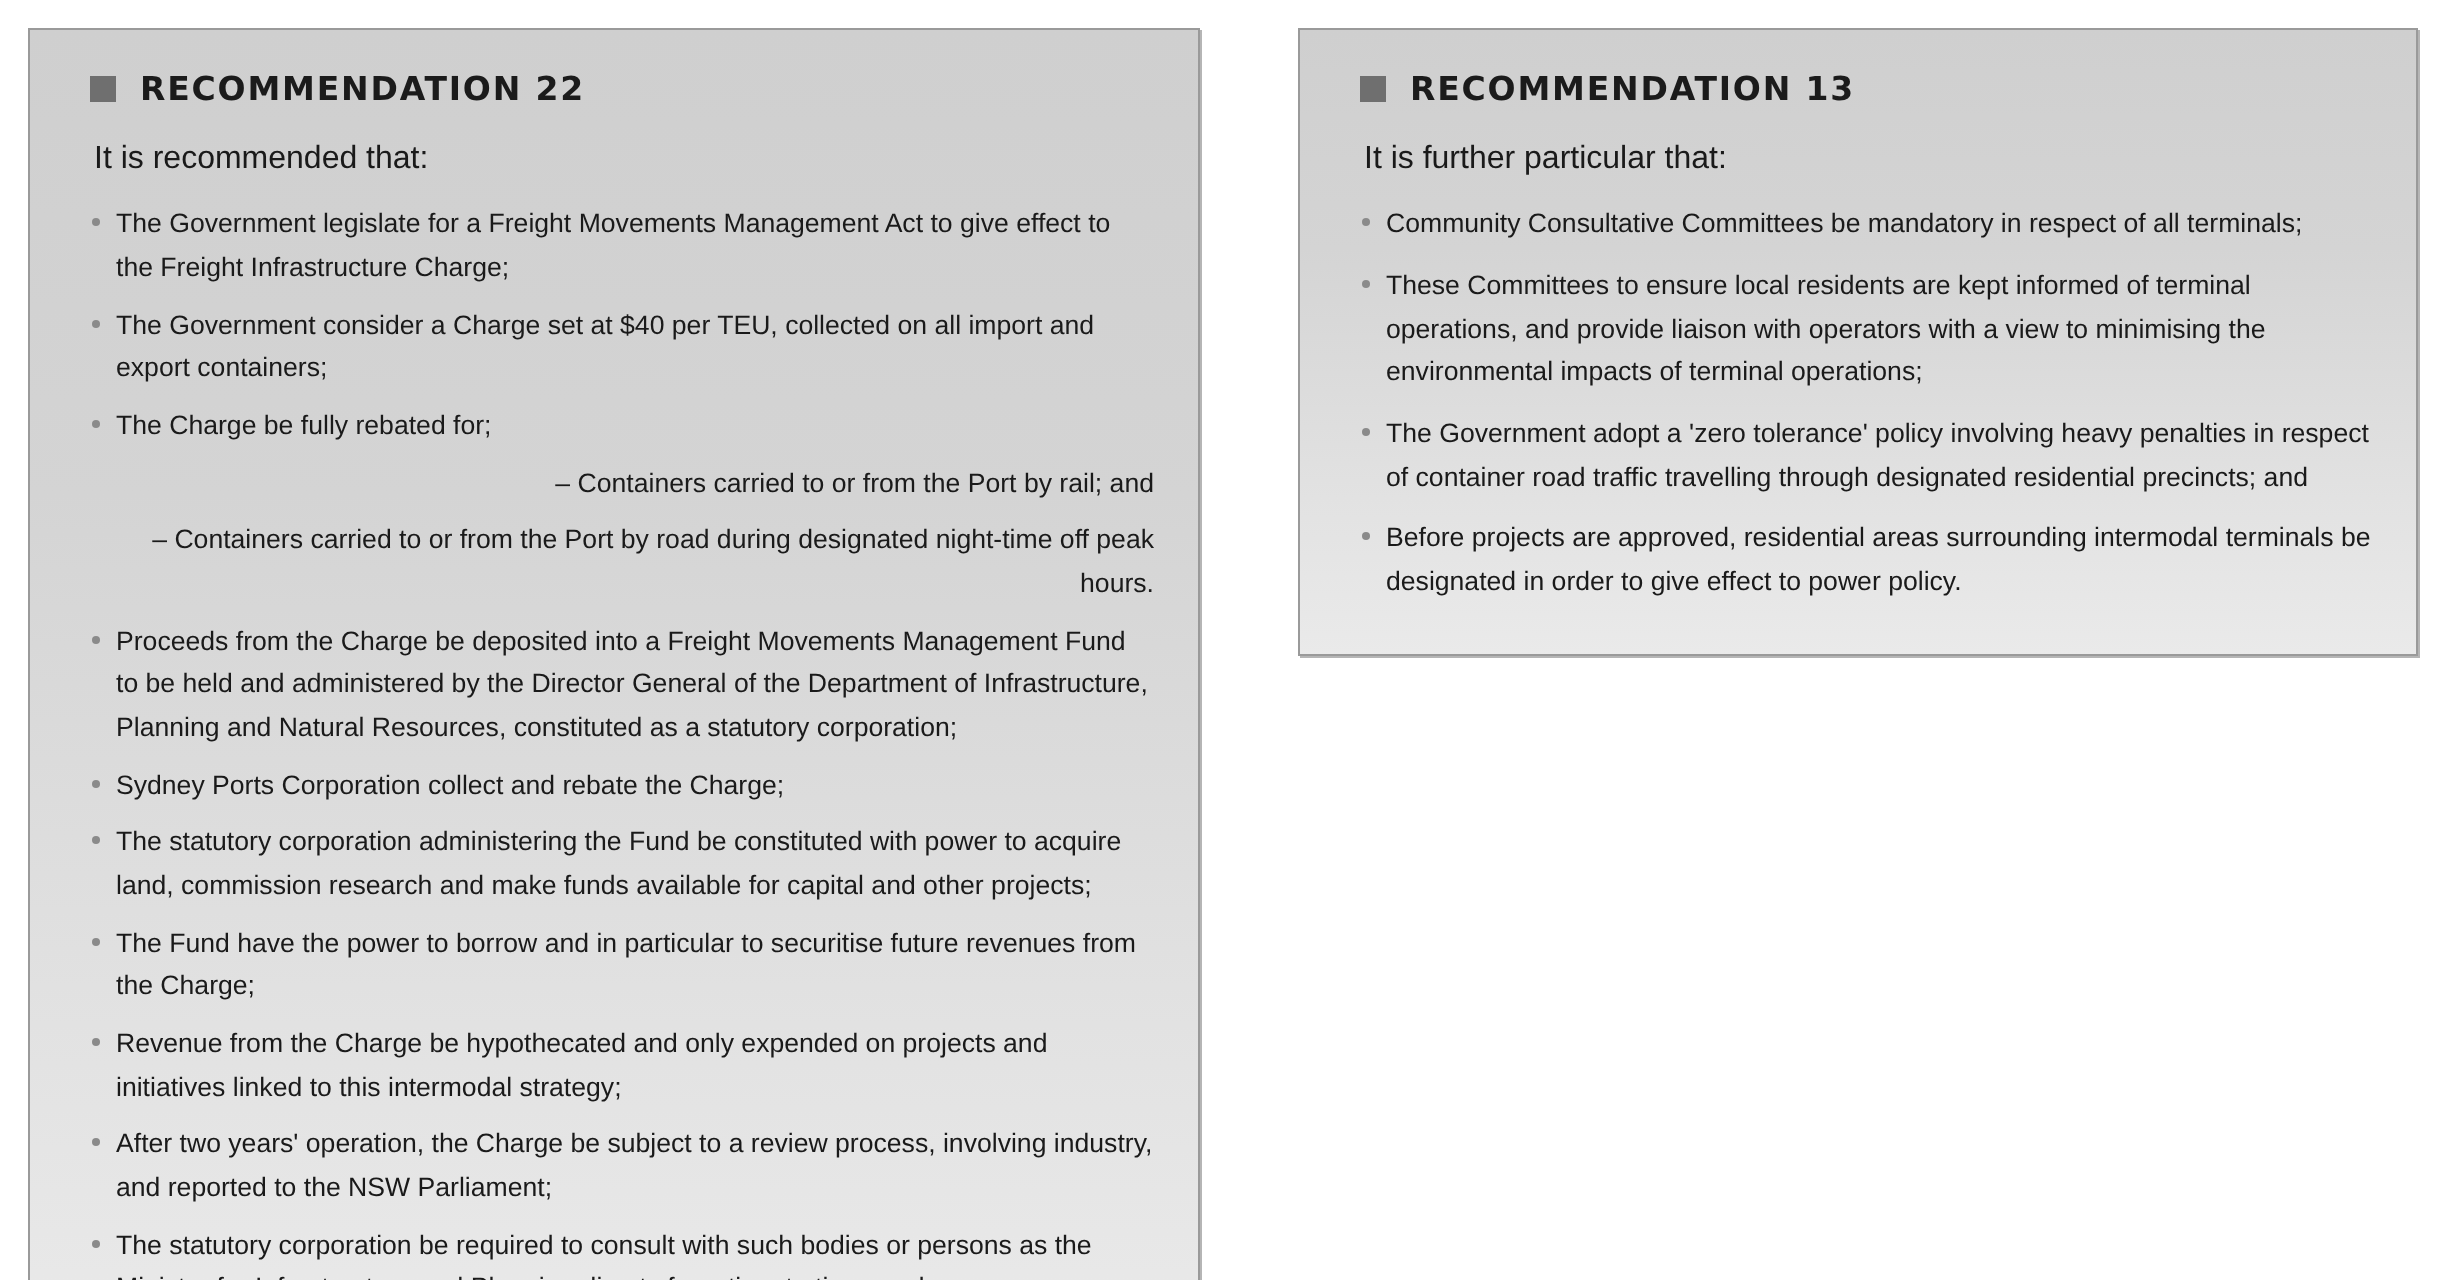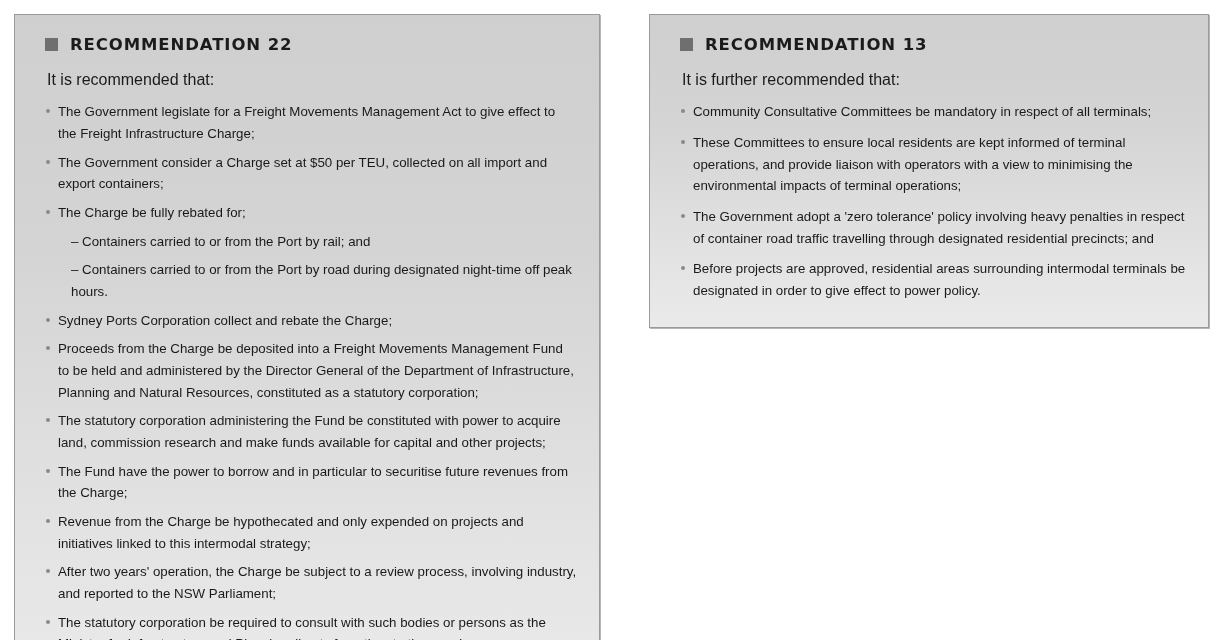--- a/index.html
+++ b/index.html
@@ -84,58 +84,59 @@
     position: absolute;
     left: 1px;
     top: 8px;
     width: 4px;
     height: 4px;
     border-radius: 50%;
     background: #8a8a8a;
   }
   ul.rec-list > li.sub {
     padding-left: 26px;
+    text-align: right;
   }
   ul.rec-list > li.sub::before { content: none; }
   .panel-right ul.rec-list > li { margin-bottom: 9px; }
 </style>
 </head>
 <body>
 
 <div class="page">
 
   <div class="panel panel-left">
     <div class="panel-title">
       <span class="sq-icon"></span>
       <span class="title-text">RECOMMENDATION 22</span>
     </div>
     <p class="intro">It is recommended that:</p>
     <ul class="rec-list">
       <li class="bulleted">The Government legislate for a Freight Movements Management Act to give effect to the Freight Infrastructure Charge;</li>
-      <li class="bulleted">The Government consider a Charge set at $50 per TEU, collected on all import and export containers;</li>
+      <li class="bulleted">The Government consider a Charge set at $40 per TEU, collected on all import and export containers;</li>
       <li class="bulleted">The Charge be fully rebated for;</li>
       <li class="sub">– Containers carried to or from the Port by rail; and</li>
       <li class="sub">– Containers carried to or from the Port by road during designated night-time off peak hours.</li>
+      <li class="bulleted">Proceeds from the Charge be deposited into a Freight Movements Management Fund to be held and administered by the Director General of the Department of Infrastructure, Planning and Natural Resources, constituted as a statutory corporation;</li>
       <li class="bulleted">Sydney Ports Corporation collect and rebate the Charge;</li>
-      <li class="bulleted">Proceeds from the Charge be deposited into a Freight Movements Management Fund to be held and administered by the Director General of the Department of Infrastructure, Planning and Natural Resources, constituted as a statutory corporation;</li>
       <li class="bulleted">The statutory corporation administering the Fund be constituted with power to acquire land, commission research and make funds available for capital and other projects;</li>
       <li class="bulleted">The Fund have the power to borrow and in particular to securitise future revenues from the Charge;</li>
       <li class="bulleted">Revenue from the Charge be hypothecated and only expended on projects and initiatives linked to this intermodal strategy;</li>
       <li class="bulleted">After two years' operation, the Charge be subject to a review process, involving industry, and reported to the NSW Parliament;</li>
       <li class="bulleted">The statutory corporation be required to consult with such bodies or persons as the Minister for Infrastructure and Planning directs from time to time; and</li>
 
     </ul>
   </div>
 
   <div class="panel panel-right">
     <div class="panel-title">
       <span class="sq-icon"></span>
       <span class="title-text">RECOMMENDATION 13</span>
     </div>
-    <p class="intro">It is further recommended that:</p>
+    <p class="intro">It is further particular that:</p>
     <ul class="rec-list">
       <li class="bulleted">Community Consultative Committees be mandatory in respect of all terminals;</li>
       <li class="bulleted">These Committees to ensure local residents are kept informed of terminal operations, and provide liaison with operators with a view to minimising the environmental impacts of terminal operations;</li>
       <li class="bulleted">The Government adopt a 'zero tolerance' policy involving heavy penalties in respect of container road traffic travelling through designated residential precincts; and</li>
       <li class="bulleted">Before projects are approved, residential areas surrounding intermodal terminals be designated in order to give effect to power policy.</li>
     </ul>
   </div>
 
 </div>
 

